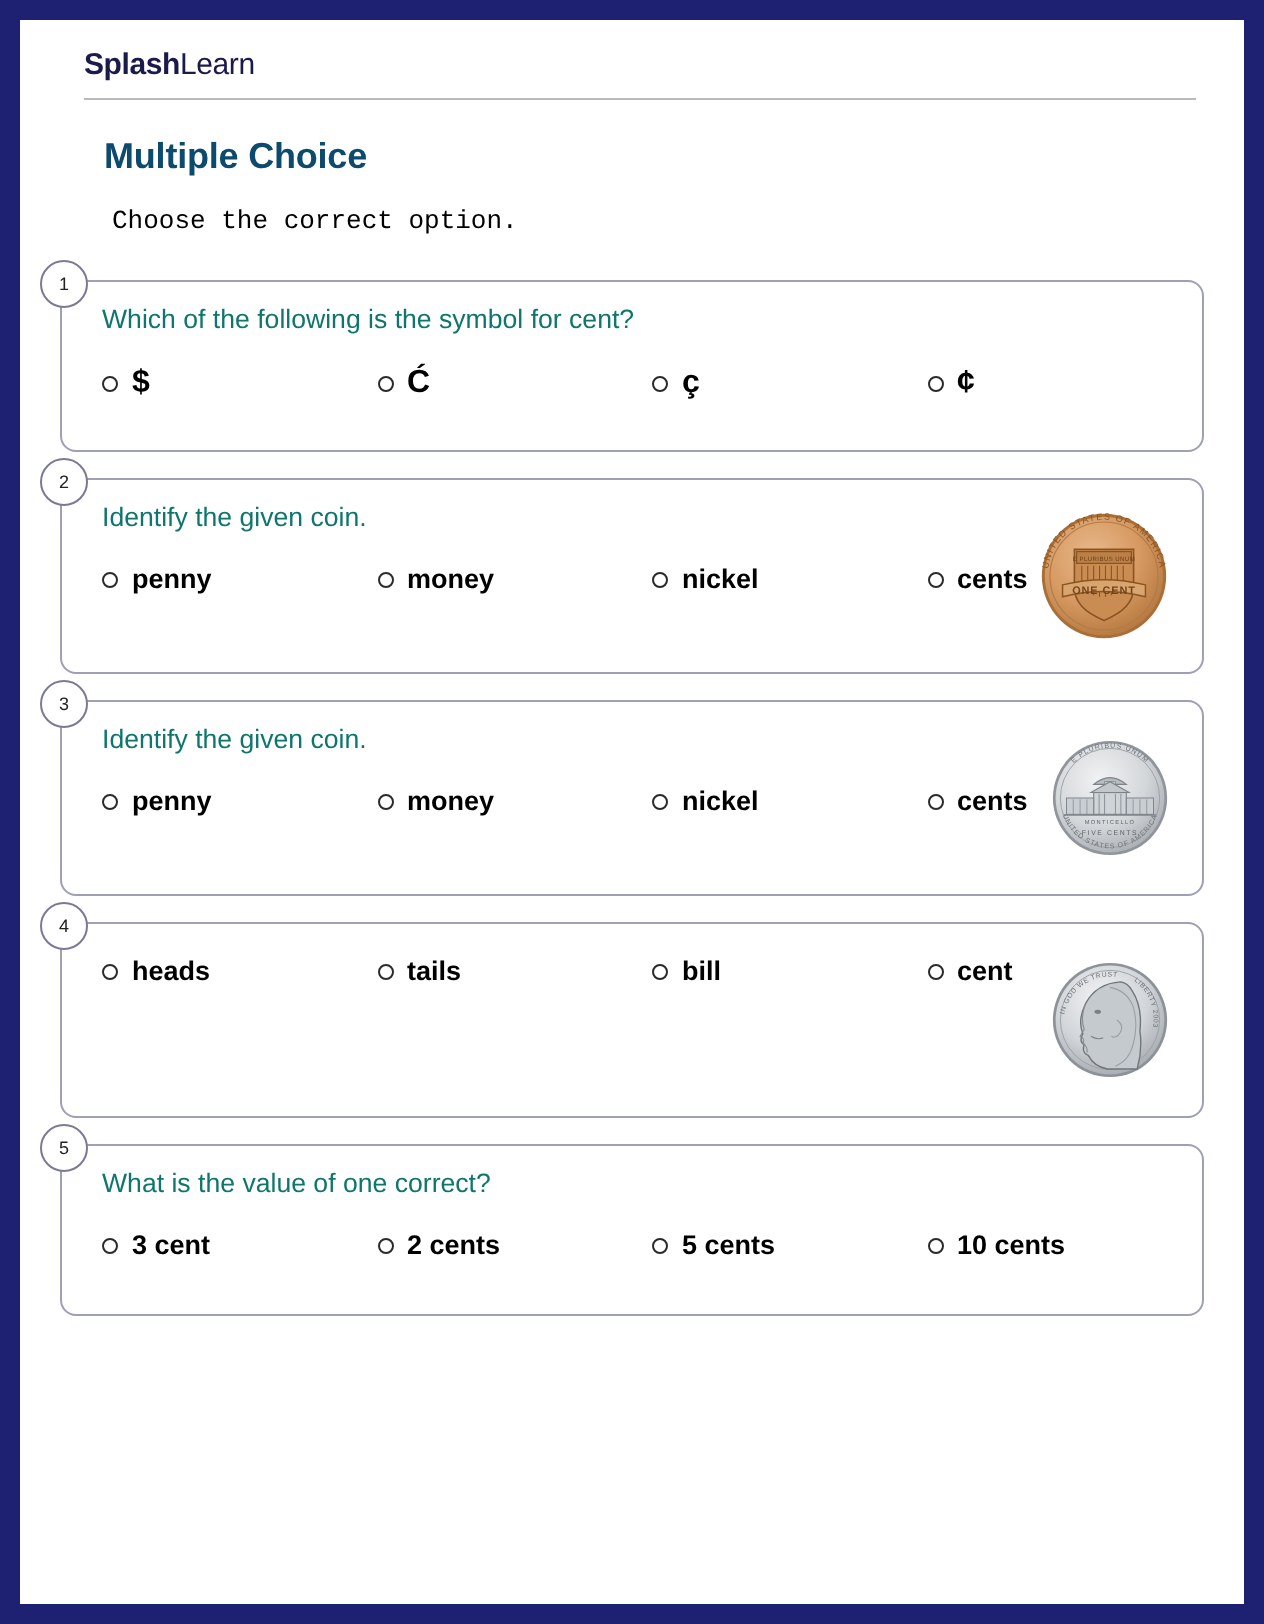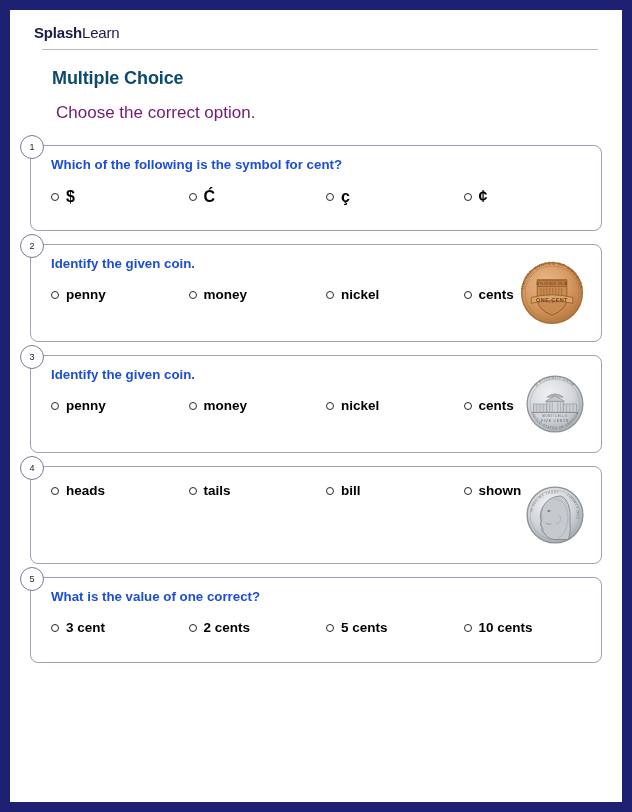--- a/index.html
+++ b/index.html
@@ -16,21 +16,21 @@
   .page {
     position: absolute;
     left: 10px;
     top: 10px;
     width: 612px;
     height: 792px;
     background: #ffffff;
     box-sizing: border-box;
   }
   .header {
-    padding: 14px 22px 0 24px;
+    padding: 14px 22px 0 32px;
   }
   .logo {
     font-size: 15px;
     color: #1a1a4b;
     letter-spacing: -0.2px;
     white-space: nowrap;
   }
   .logo .b { font-weight: 700; }
   .logo .r { font-weight: 400; }
   .divider {
@@ -40,23 +40,24 @@
   }
   .title {
     margin: 18px 0 0 42px;
     font-size: 18px;
     font-weight: 700;
     color: #0c4a6e;
     letter-spacing: -0.1px;
   }
   .subtitle {
     margin: 14px 0 0 46px;
-    font-size: 17px;
-    color: #701a75;
+    font-size: 13px;
+    color: #000000;
     font-weight: 400;
+    font-family: Liberation Mono, monospace;
   }
   .questions {
     margin-top: 22px;
     padding: 0 20px 0 20px;
   }
   .qcard {
     position: relative;
     border: 1.4px solid #9f9fb5;
     border-radius: 8px;
     background: #fff;
@@ -78,22 +79,22 @@
     font-size: 9px;
     display: flex;
     align-items: center;
     justify-content: center;
     font-weight: 400;
     z-index: 3;
   }
   .qtext {
     padding: 11px 0 0 20px;
     font-size: 13.3px;
-    color: #1d4ed8;
-    font-weight: 700;
+    color: #0f766e;
+    font-weight: 400;
     position: relative;
     z-index: 2;
   }
   .options {
     display: flex;
     padding: 16px 0 14px 20px;
     position: relative;
     z-index: 2;
   }
   .opt {
@@ -307,21 +308,21 @@
         <div class="opt c1">
             <span class="bullet"></span>
             <span class="lbl">tails</span>
           </div>
         <div class="opt c2">
             <span class="bullet"></span>
             <span class="lbl">bill</span>
           </div>
         <div class="opt c3">
             <span class="bullet"></span>
-            <span class="lbl">shown</span>
+            <span class="lbl">cent</span>
           </div>
       </div>
       <div class="coin small">
         <svg viewBox="0 0 100 100" width="68" height="68">
           <defs>
             <radialGradient id="nickG2" cx="42%" cy="32%" r="72%">
               <stop offset="0%" stop-color="#f3f4f5"></stop>
               <stop offset="58%" stop-color="#d2d5d9"></stop>
               <stop offset="100%" stop-color="#a6abb0"></stop>
             </radialGradient>

